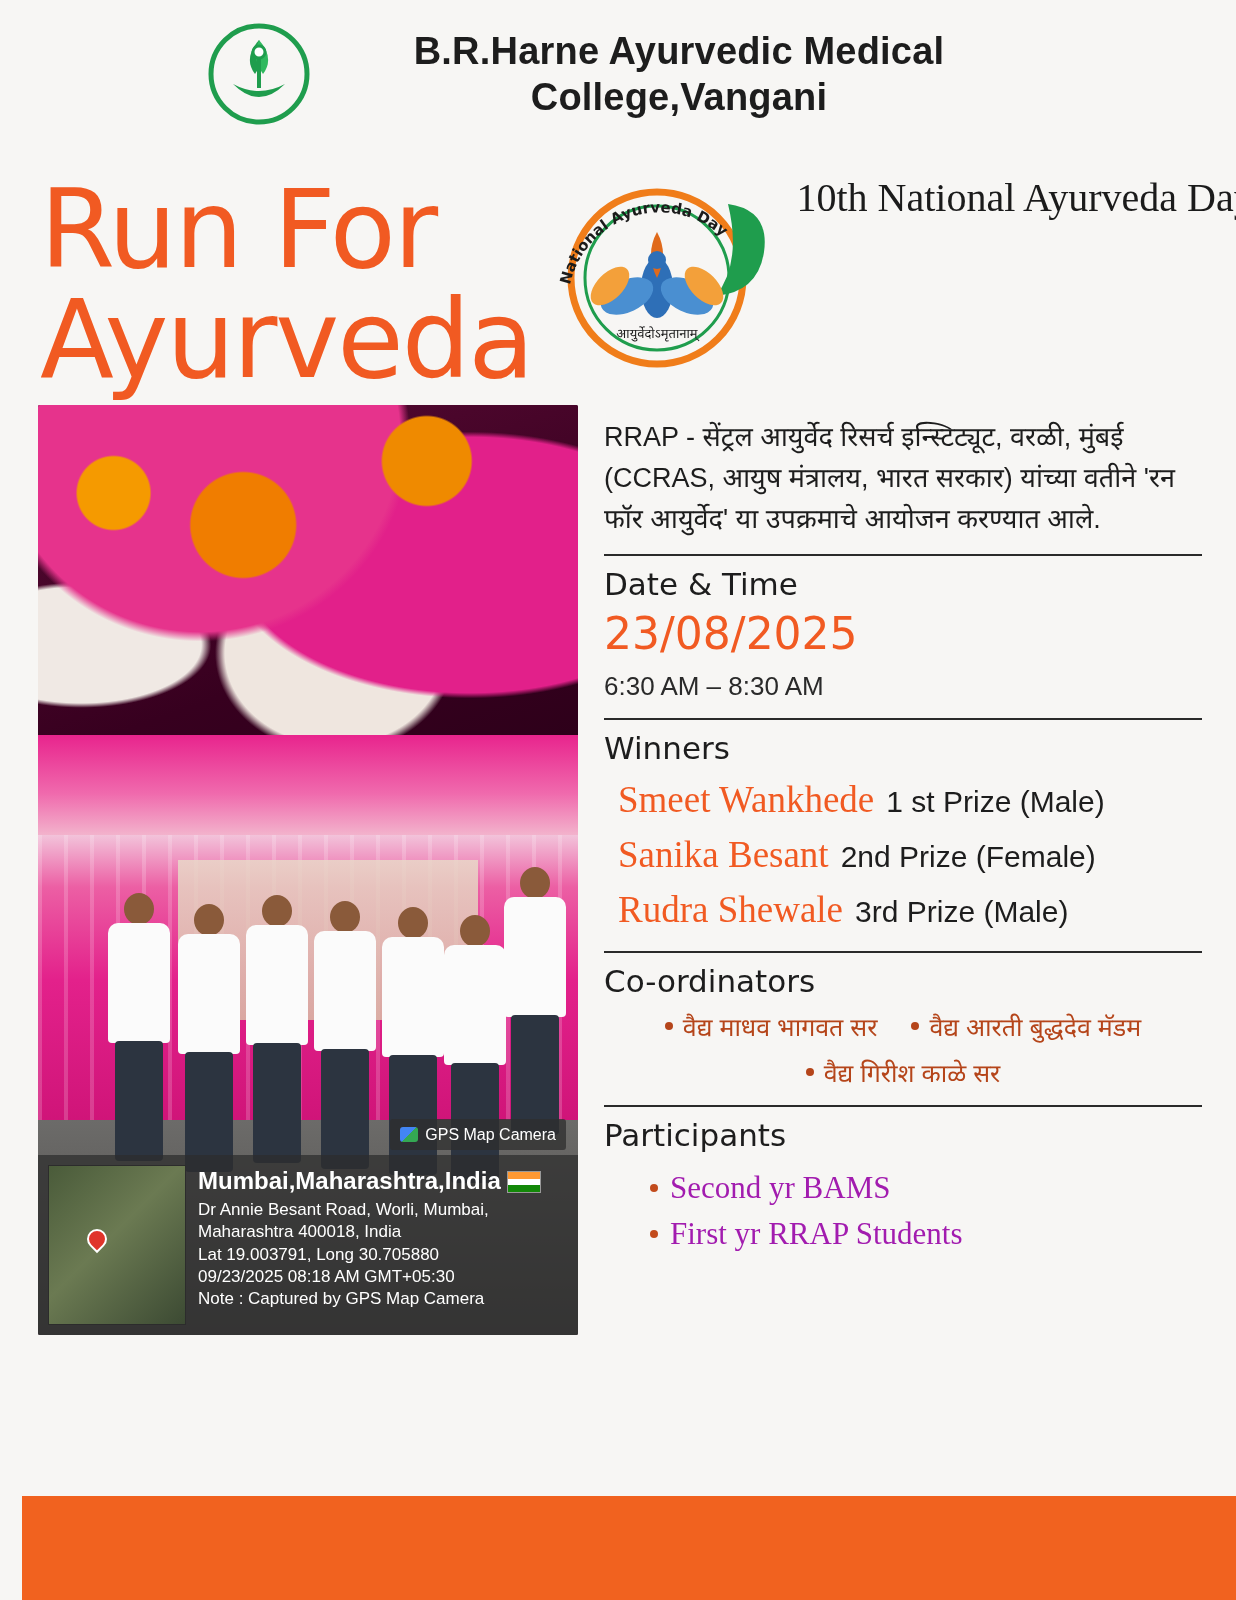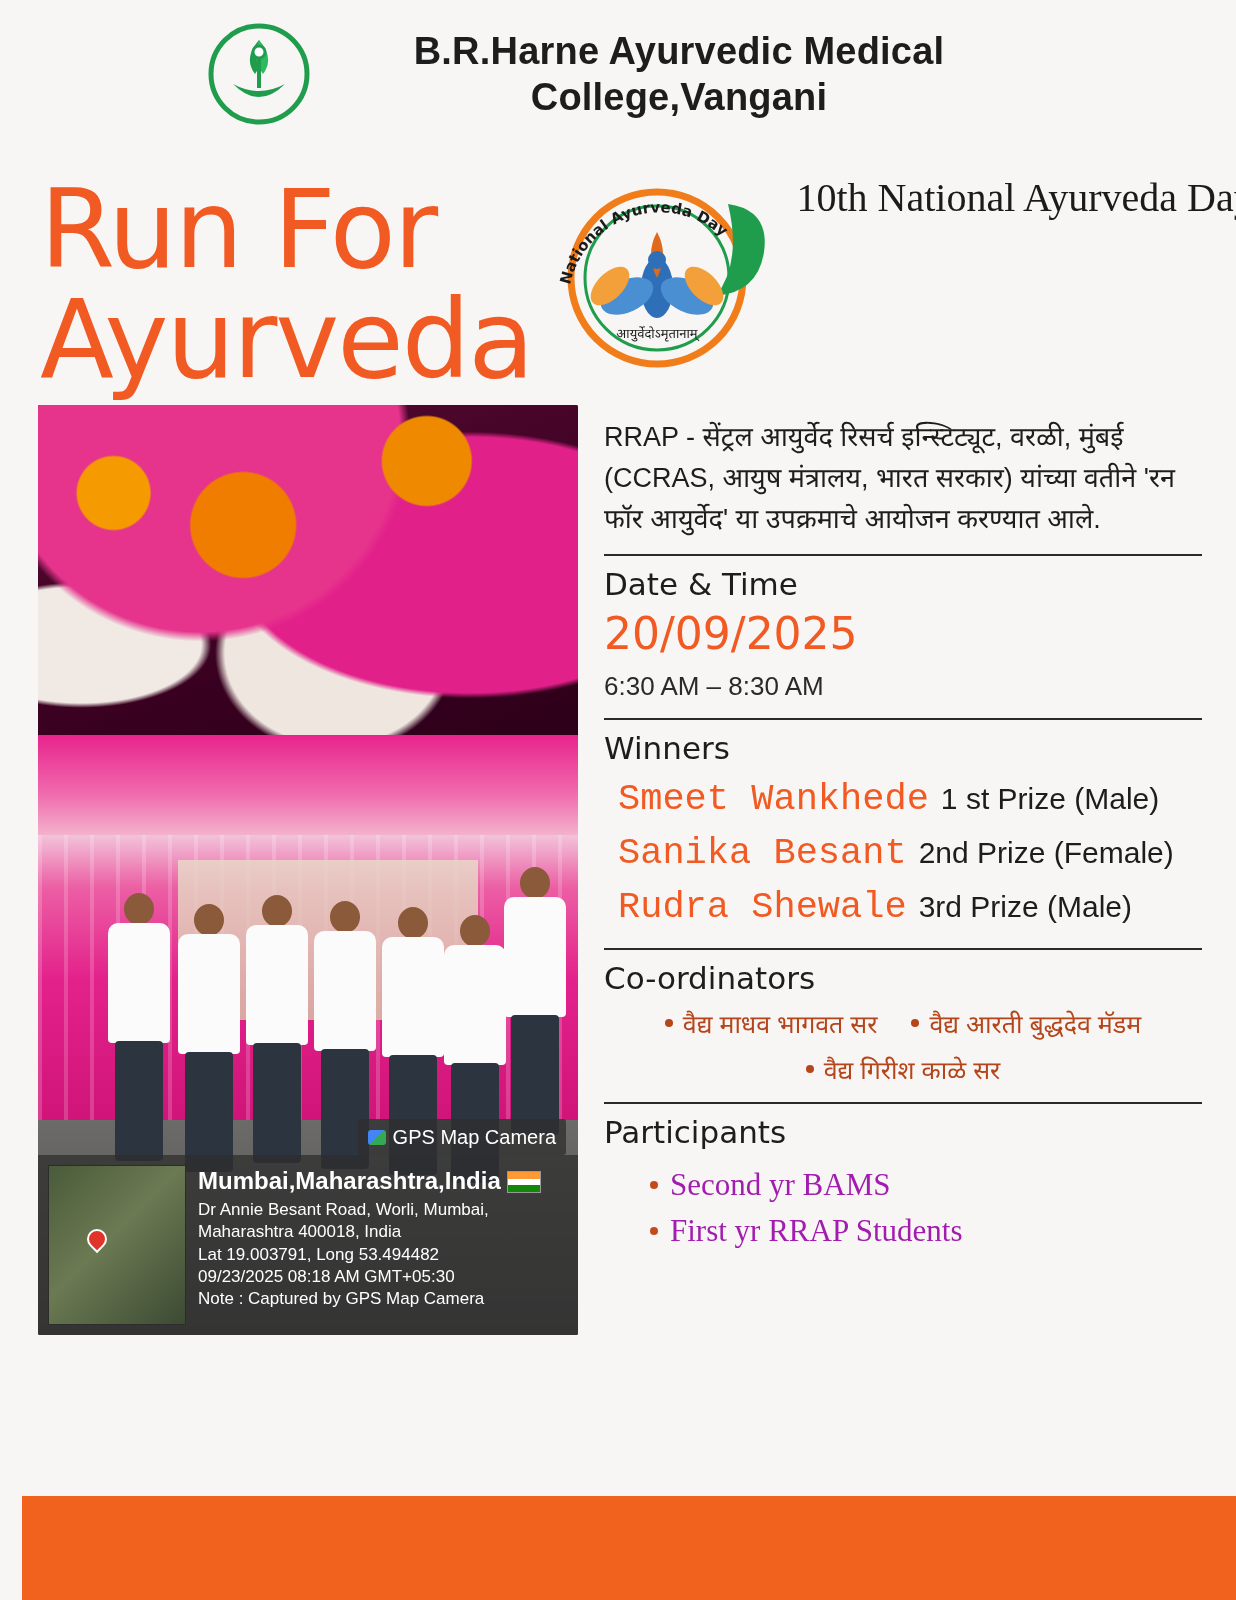--- a/index.html
+++ b/index.html
@@ -159,21 +159,21 @@
   }
   .gpsmap::after{
     content:""; position:absolute; left: 28%; top: 40%;
     width: 16px; height: 16px; border-radius: 50% 50% 50% 0;
     transform: rotate(-45deg); background:#e0342b; border:2px solid #fff;
   }
   .gps-place { font-size: 24px; font-weight: bold; margin-bottom: 2px; }
   .gps-badge {
     position: absolute; right: 12px; top: -36px;
     background: rgba(45,45,45,.75); color: #fff;
-    font-size: 20px; padding: 5px 10px; border-radius: 3px;
+    font-size: 16px; padding: 5px 10px; border-radius: 3px;
     display: flex; align-items: center; gap: 7px;
   }
   .gps-badge .glyph {
     width: 18px; height: 15px; border-radius: 3px;
     background: linear-gradient(135deg,#4285f4 0 50%,#34a853 50% 100%);
     display: inline-block;
   }
   .flag {
     display: inline-block; width: 34px; height: 22px; vertical-align: -4px;
     background: linear-gradient(180deg,#ff9933 0 33%,#ffffff 33% 66%,#138808 66% 100%);
@@ -208,21 +208,21 @@
   }
   .winner-row {
     display: flex;
     align-items: baseline;
     gap: 12px;
     padding: 6px 0 6px 14px;
   }
   .winner-name {
     font-size: 37px;
     color: #f15a22;
-    font-family: Liberation Mono, monospace;
+    font-family: Liberation Serif, serif;
   }
   .winner-prize {
     font-size: 30px;
     color: #1d1d1d;
   }
   .coord-list {
     display: flex;
     flex-wrap: wrap;
     justify-content: center;
     gap: 12px 34px;
@@ -363,35 +363,35 @@
       <div class="gpsbar">
         <div class="gps-badge">
           <span class="glyph"></span>
           <span>GPS Map Camera</span>
         </div>
         <div class="gpsmap"></div>
         <div class="gps-place">
           <span>Mumbai,Maharashtra,India</span><span class="flag"></span>
         </div>
         <div>Dr Annie Besant Road, Worli, Mumbai, Maharashtra 400018, India</div>
-        <div>Lat 19.003791, Long 53.494482</div>
+        <div>Lat 19.003791, Long 30.705880</div>
         <div>09/23/2025 08:18 AM GMT+05:30</div>
         <div>Note : Captured by GPS Map Camera</div>
       </div>
     </div>
   </div>
 
   <div class="info-col">
 
     <div class="para">RRAP - सेंट्रल आयुर्वेद रिसर्च इन्स्टिट्यूट, वरळी, मुंबई (CCRAS, आयुष मंत्रालय, भारत सरकार) यांच्या वतीने 'रन फॉर आयुर्वेद' या उपक्रमाचे आयोजन करण्यात आले.</div>
 
     <div class="rule"></div>
 
     <div class="sec-title">Date &amp; Time</div>
-    <div class="date-big">20/09/2025</div>
+    <div class="date-big">23/08/2025</div>
     <div class="time">6:30 AM – 8:30 AM</div>
 
     <div class="rule"></div>
 
     <div class="sec-title">Winners</div>
 
     <div class="winner-row">
       <span class="winner-name">Smeet Wankhede</span>
       <span class="winner-prize">1 st Prize (Male)</span>
     </div>

